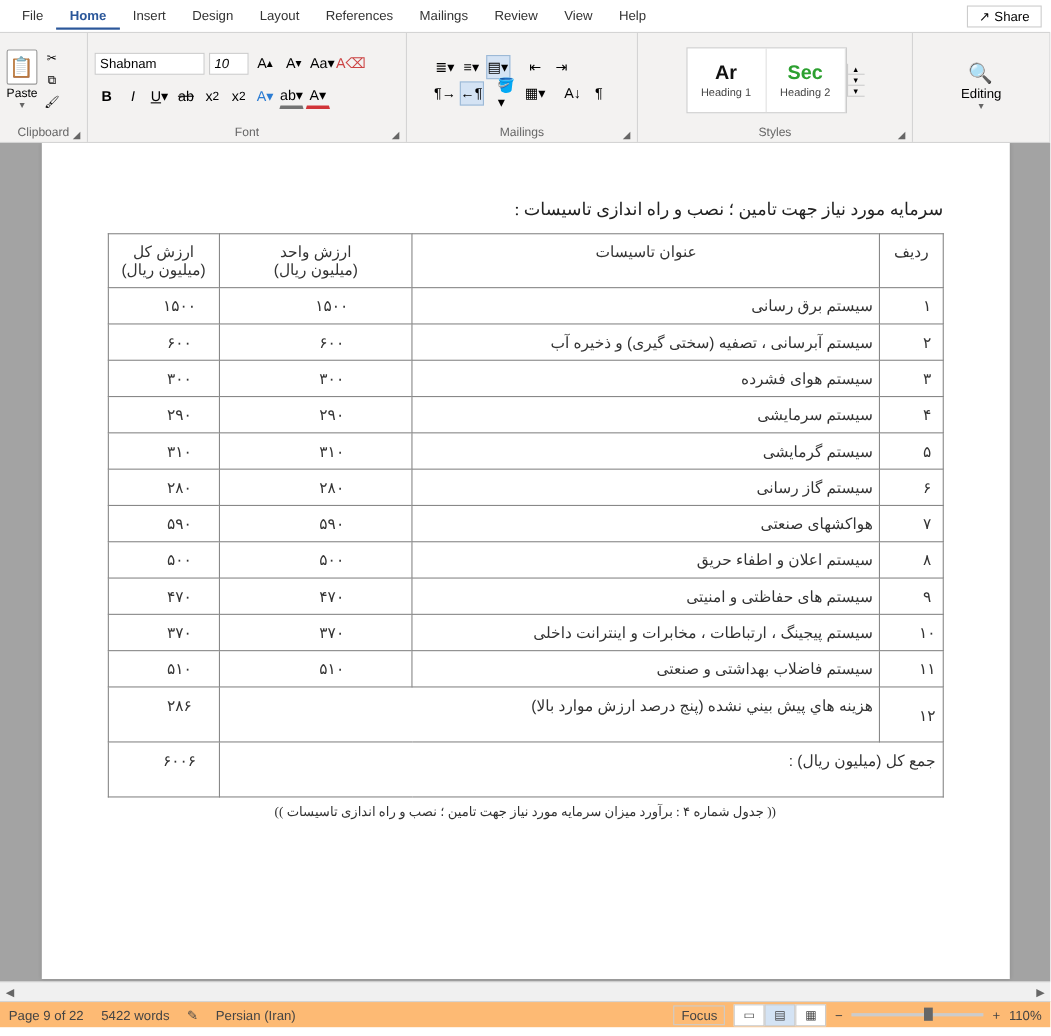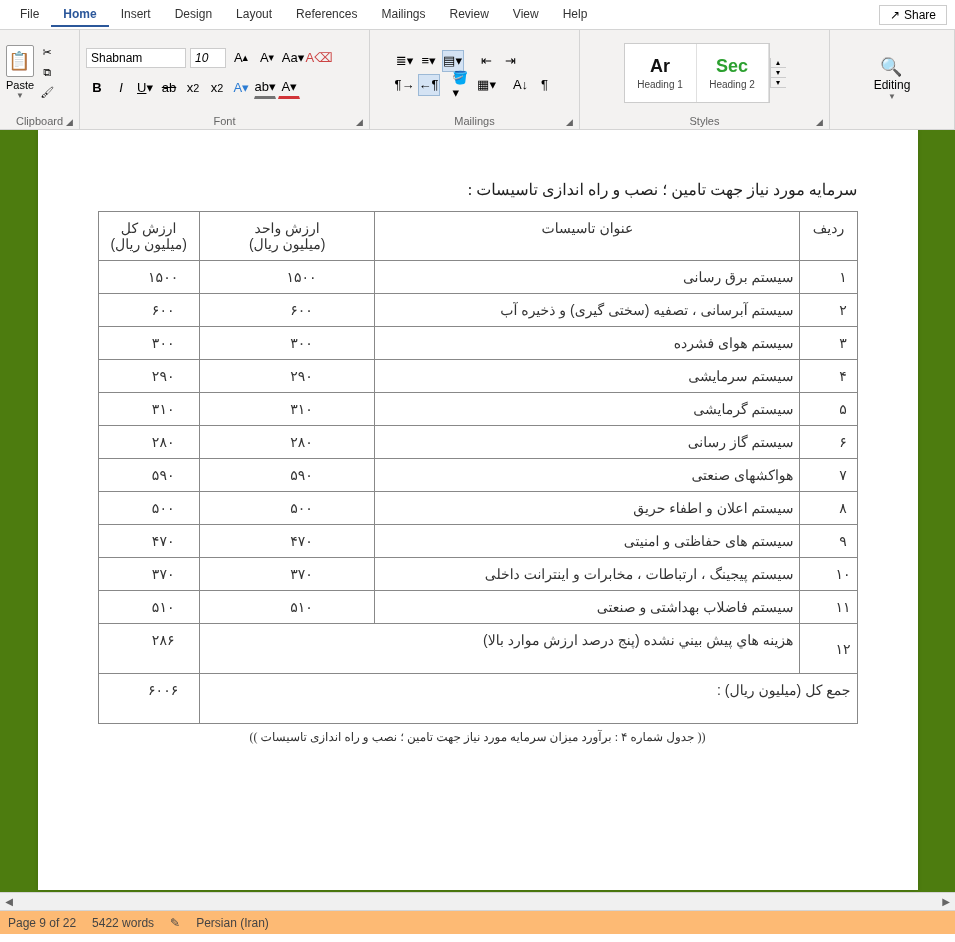--- a/index.html
+++ b/index.html
@@ -34,21 +34,21 @@
     .styles-gallery { display: flex; flex-direction: column; border: 1px solid #ccc; background: #fff; }
     .styles-row1 { display: flex; }
     .style-item { width: 72px; height: 58px; border-right: 1px solid #e0e0e0; display: flex; flex-direction: column; align-items: center; justify-content: center; padding: 2px; }
     .style-preview { font-size: 18px; margin-bottom: 2px; }
     .style-label { font-size: 10px; color: #444; }
     .scroll-arrows { width: 16px; display: flex; flex-direction: column; border-left: 1px solid #ccc; }
     .scroll-arrows div { flex: 1; display: flex; align-items: center; justify-content: center; font-size: 8px; border-bottom: 1px solid #ccc; cursor: pointer; }
     
     .editing-btn { display: flex; flex-direction: column; align-items: center; padding: 4px 12px; }
     
-    .doc-area { position: relative; height: 762px; background: #4d7c0f; overflow: auto; }
+    .doc-area { position: relative; height: 762px; background: #a3a3a3; overflow: auto; }
     .hscroll { height: 18px; border-top: 1px solid #d4d4d4; background: #f0f0f0; display: flex; align-items: center; }
     .hscroll-arrow { width: 18px; text-align: center; color: #666; font-size: 10px; }
     .hscroll-track { flex: 1; height: 14px; position: relative; }
     
     .page { background: #fff; width: 880px; margin: 0 auto; min-height: 760px; box-shadow: 0 0 4px rgba(0,0,0,0.15); padding: 50px 60px; direction: rtl; }
     .page-title { font-size: 16px; font-family: Tahoma; margin-bottom: 12px; text-align: right; color: #222; }
     
     .data-table { width: 100%; border-collapse: collapse; direction: rtl; }
     .data-table th, .data-table td { border: 1px solid #888; padding: 8px 6px; font-family: Liberation Sans, sans-serif; font-size: 14px; color: #333; }
     .data-table th { text-align: center; font-weight: normal; vertical-align: top; }
@@ -302,13 +302,27 @@
   <div class="hscroll-arrow">◀</div>
   <div class="hscroll-track"></div>
   <div class="hscroll-arrow">▶</div>
 </div>
 
 <div class="statusbar">
   <span class="status-item">Page 9 of 22</span>
   <span class="status-item">5422 words</span>
   <span class="status-item">✎</span>
   <span class="status-item">Persian (Iran)</span>
+  <div class="status-right">
+    <span style="border:1px solid #ccc;padding:1px 6px">Focus</span>
+    <div class="view-btns">
+      <div class="view-btn">▭</div>
+      <div class="view-btn active">▤</div>
+      <div class="view-btn">▦</div>
+    </div>
+    <span>−</span>
+    <div class="zoom-slider">
+        <div class="zoom-thumb"></div>
+      </div>
+    <span>+</span>
+    <span>110%</span>
+  </div>
 </div>
 
 </body></html>

